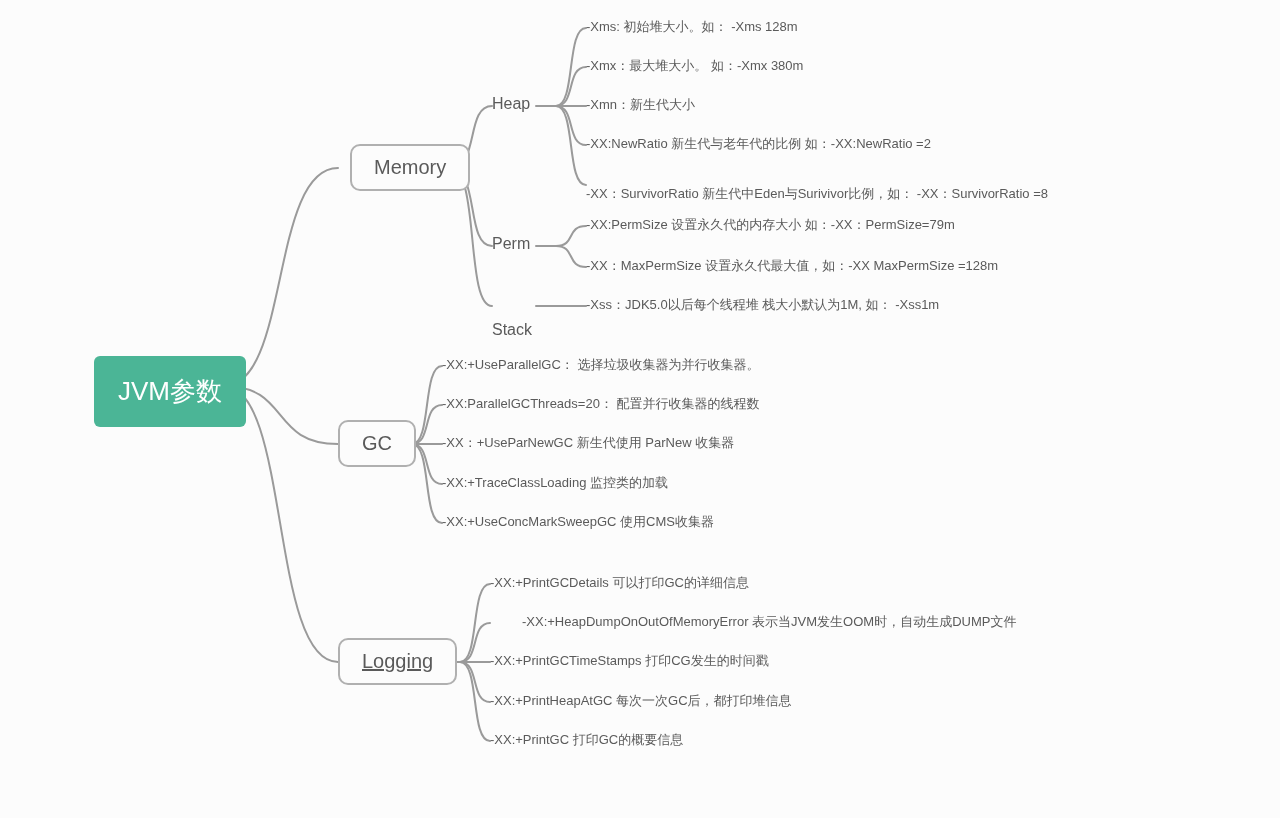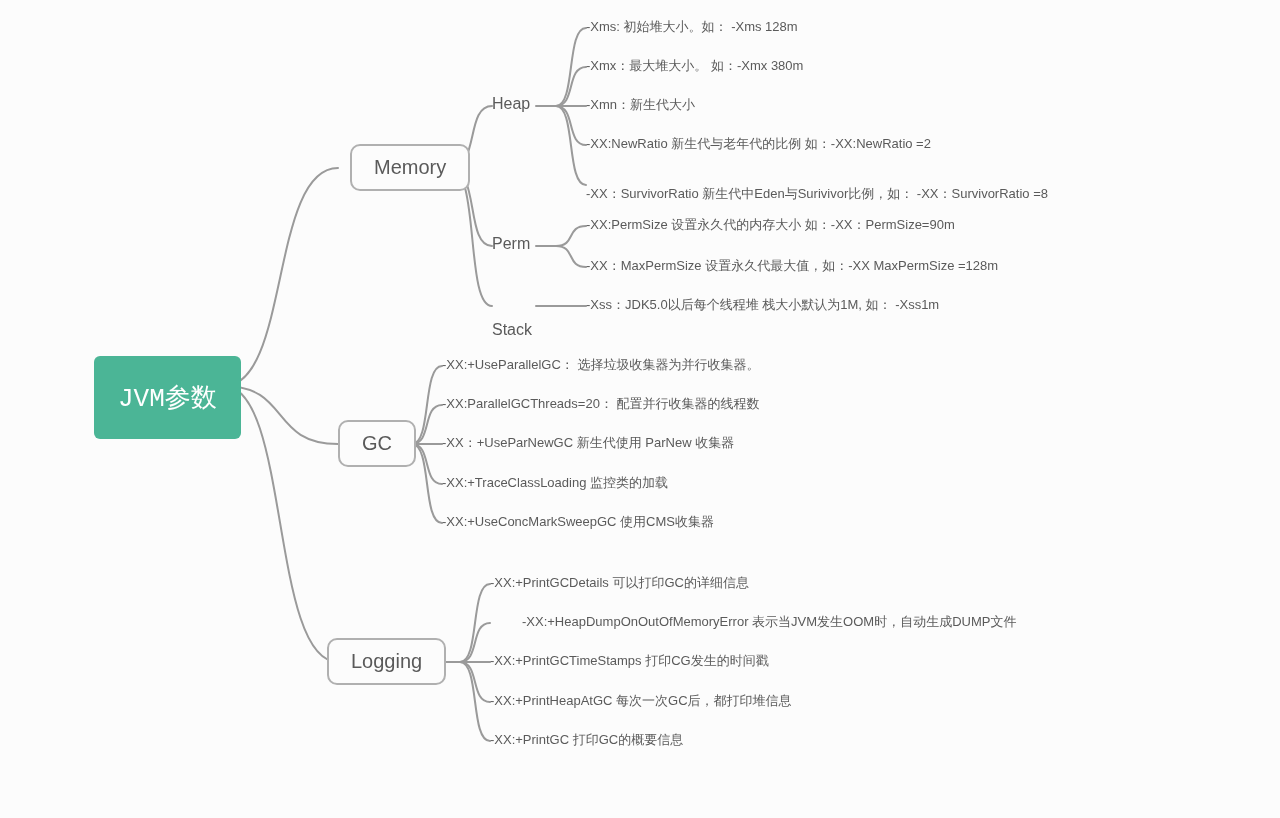--- a/index.html
+++ b/index.html
@@ -27,23 +27,22 @@
     stroke-linecap: round;
   }
   .node {
     position: absolute;
     white-space: nowrap;
   }
   .root {
     background: #4bb596;
     color: #fff;
     font-size: 26px;
-    padding: 24px 24px;
+    padding: 18px 24px;
     border-radius: 6px;
-    font-family: Liberation Mono, monospace;
   }
   .branch {
     border: 2px solid #b0b0b0;
     border-radius: 10px;
     padding: 10px 22px;
     font-size: 20px;
     color: #5a5a5a;
     background: #fcfcfc;
   }
   .sub {
@@ -109,37 +108,37 @@
 </div>
 <div class="node leaf" style="left:586px; top:18px;">-Xms: 初始堆大小。如：  -Xms 128m</div>
 <div class="node leaf" style="left:586px; top:57px;">-Xmx：最大堆大小。 如：-Xmx 380m</div>
 <div class="node leaf" style="left:586px; top:96px;">-Xmn：新生代大小</div>
 <div class="node leaf" style="left:586px; top:135px;">-XX:NewRatio  新生代与老年代的比例 如：-XX:NewRatio =2</div>
 <div class="node leaf" style="left:586px; top:157px;margin-top:28px;">-XX：SurvivorRatio 新生代中Eden与Surivivor比例，如： -XX：SurvivorRatio =8</div>
 
 <div class="node sub" style="left:492px; top:235px;">
   <span>Perm</span>
 </div>
-<div class="node leaf" style="left:586px; top:216px;">-XX:PermSize  设置永久代的内存大小 如：-XX：PermSize=90m</div>
+<div class="node leaf" style="left:586px; top:216px;">-XX:PermSize  设置永久代的内存大小 如：-XX：PermSize=79m</div>
 <div class="node leaf" style="left:586px; top:257px;">-XX：MaxPermSize 设置永久代最大值，如：-XX MaxPermSize =128m</div>
 
 <div class="node sub" style="left:492px; top:295px;margin-top:26px;">
   <span>Stack</span>
 </div>
 <div class="node leaf" style="left:586px; top:296px;">-Xss：JDK5.0以后每个线程堆 栈大小默认为1M, 如： -Xss1m</div>
 
 <div class="node branch" style="left:338px; top:420px;">
   <span>GC</span>
 </div>
 <div class="node leaf" style="left:442px; top:356px;">-XX:+UseParallelGC： 选择垃圾收集器为并行收集器。</div>
 <div class="node leaf" style="left:442px; top:395px;">-XX:ParallelGCThreads=20： 配置并行收集器的线程数</div>
 <div class="node leaf" style="left:442px; top:434px;">-XX：+UseParNewGC 新生代使用 ParNew 收集器</div>
 <div class="node leaf" style="left:442px; top:474px;">-XX:+TraceClassLoading 监控类的加载</div>
 <div class="node leaf" style="left:442px; top:513px;">-XX:+UseConcMarkSweepGC 使用CMS收集器</div>
 
-<div class="node branch" style="left:327px; top:638px;">
+<div class="node branch" style="left:338px; top:638px;text-decoration:underline;">
   <span>Logging</span>
 </div>
 <div class="node leaf" style="left:490px; top:574px;">-XX:+PrintGCDetails 可以打印GC的详细信息</div>
 <div class="node leaf" style="left:490px; top:613px;margin-left:32px;">-XX:+HeapDumpOnOutOfMemoryError 表示当JVM发生OOM时，自动生成DUMP文件</div>
 <div class="node leaf" style="left:490px; top:652px;">-XX:+PrintGCTimeStamps 打印CG发生的时间戳</div>
 <div class="node leaf" style="left:490px; top:692px;">-XX:+PrintHeapAtGC 每次一次GC后，都打印堆信息</div>
 <div class="node leaf" style="left:490px; top:731px;">-XX:+PrintGC 打印GC的概要信息</div>
 
 </body></html>

